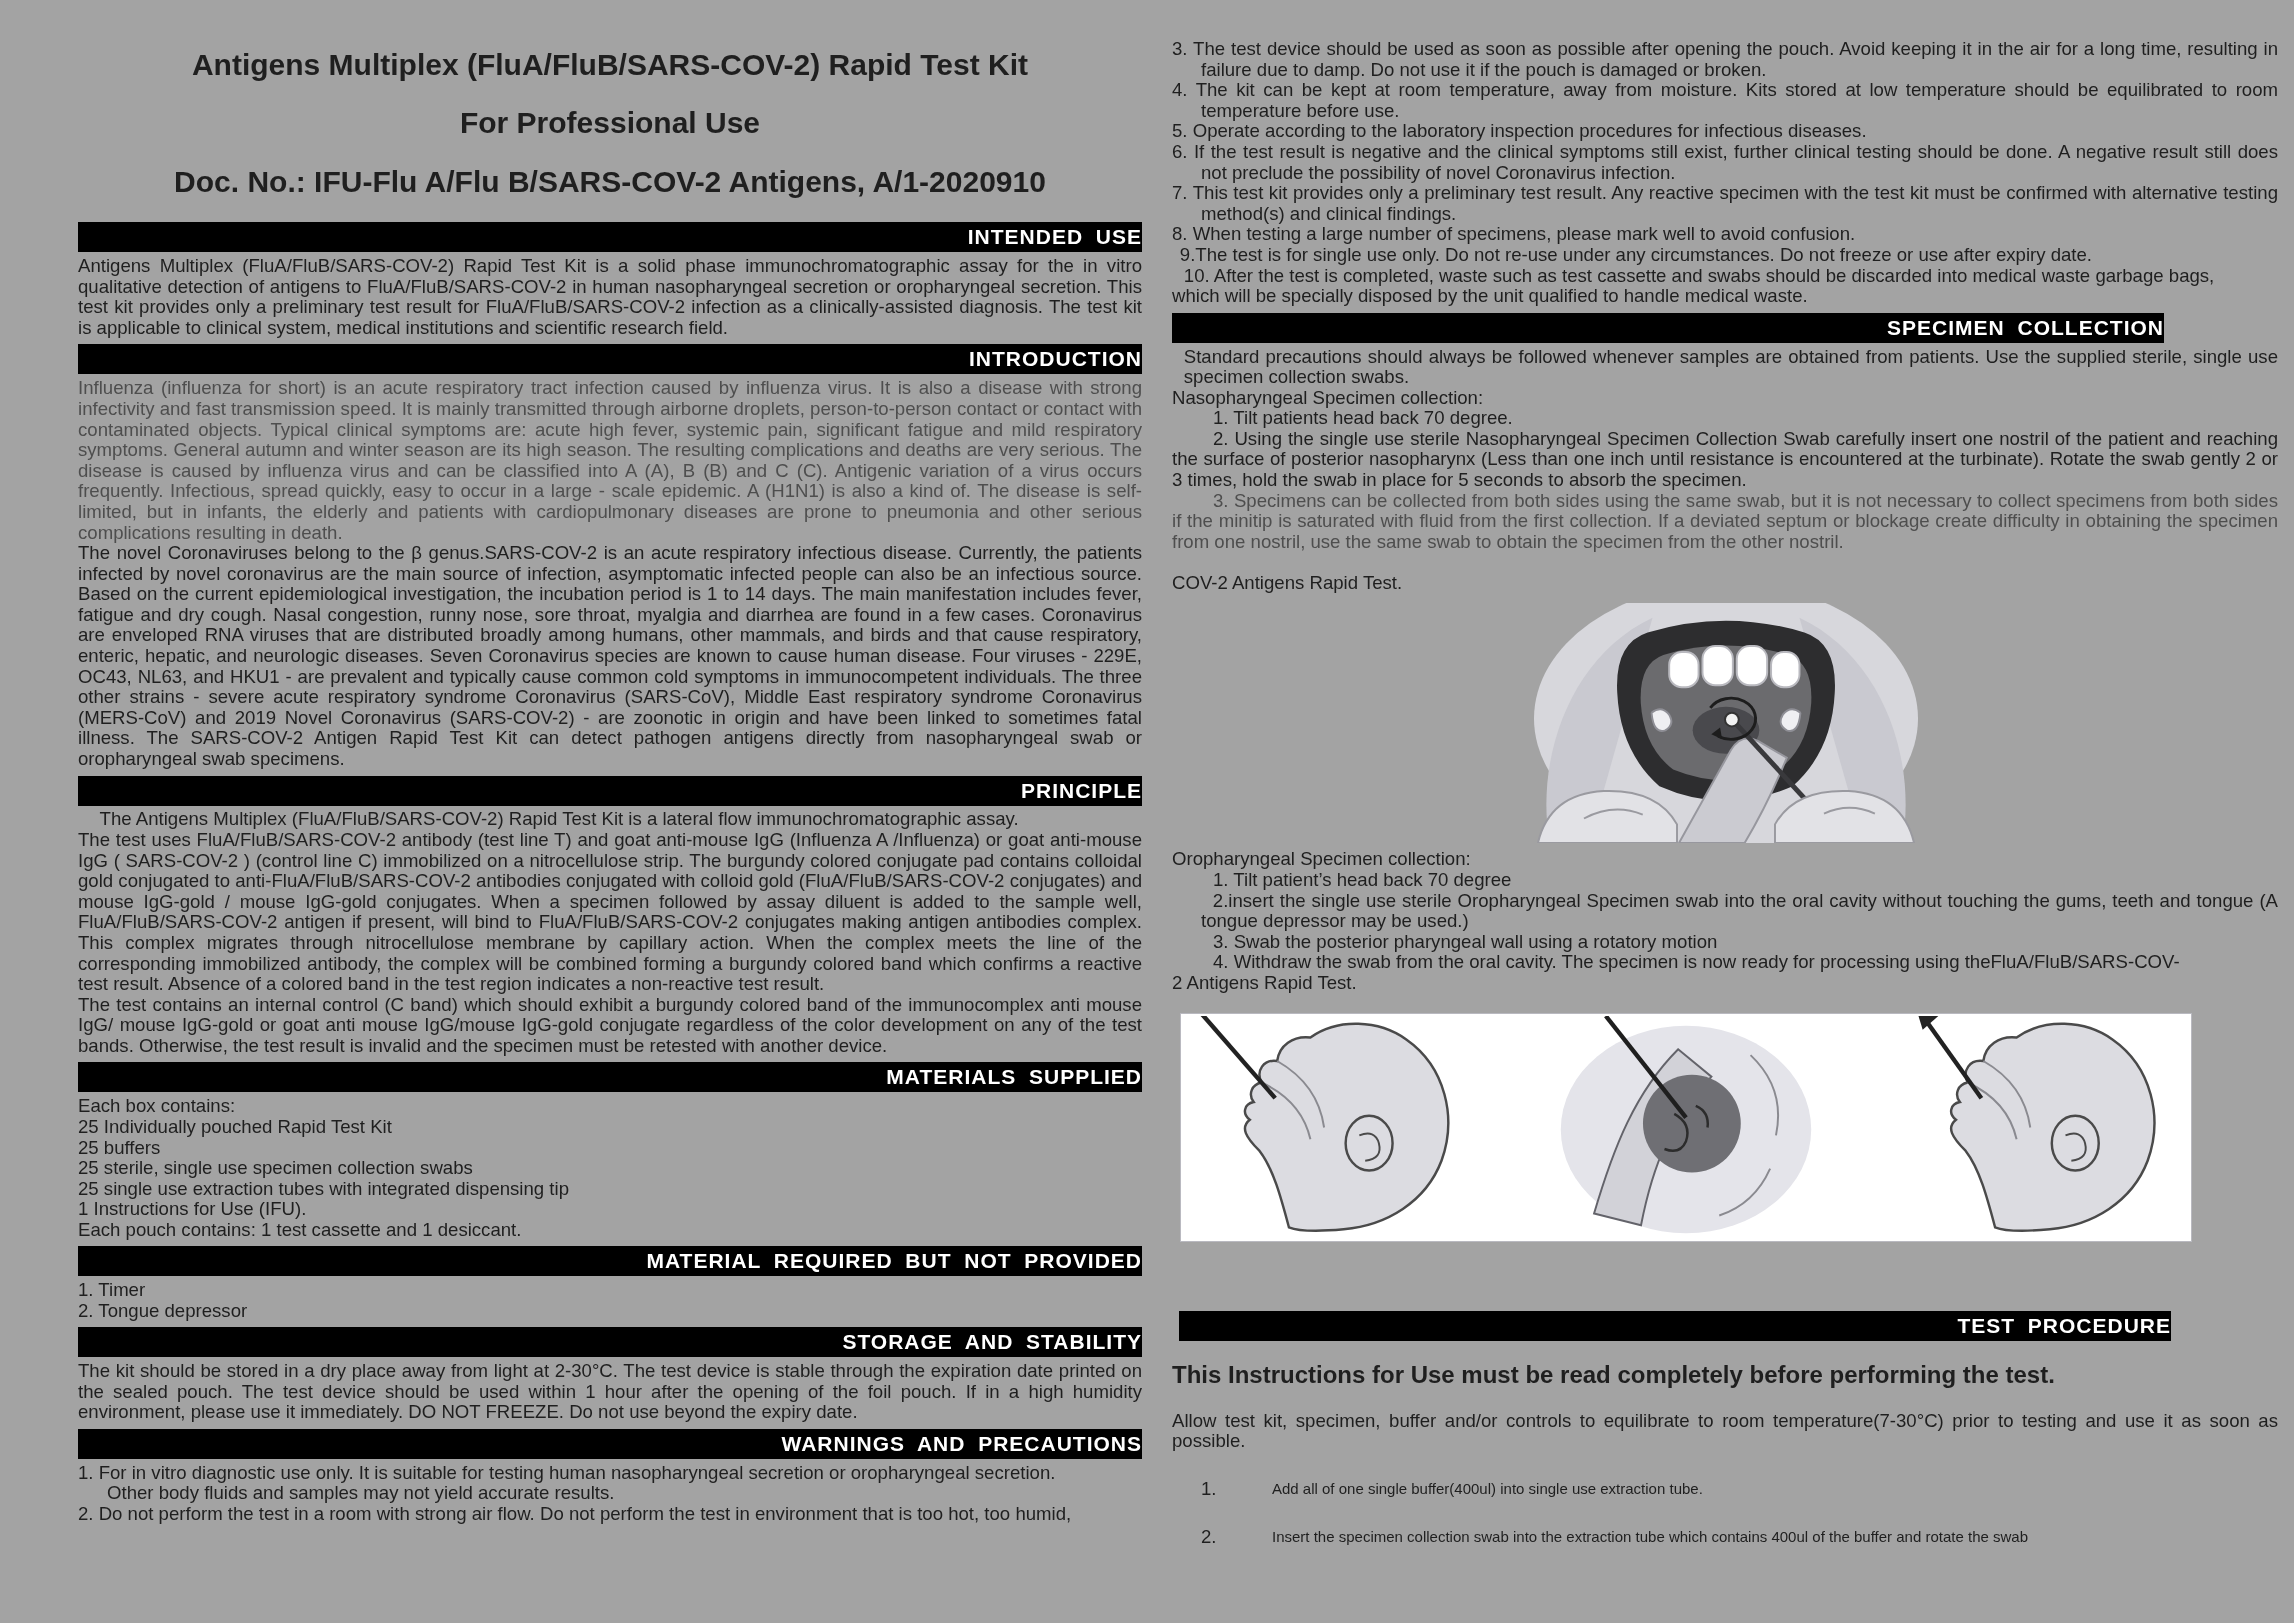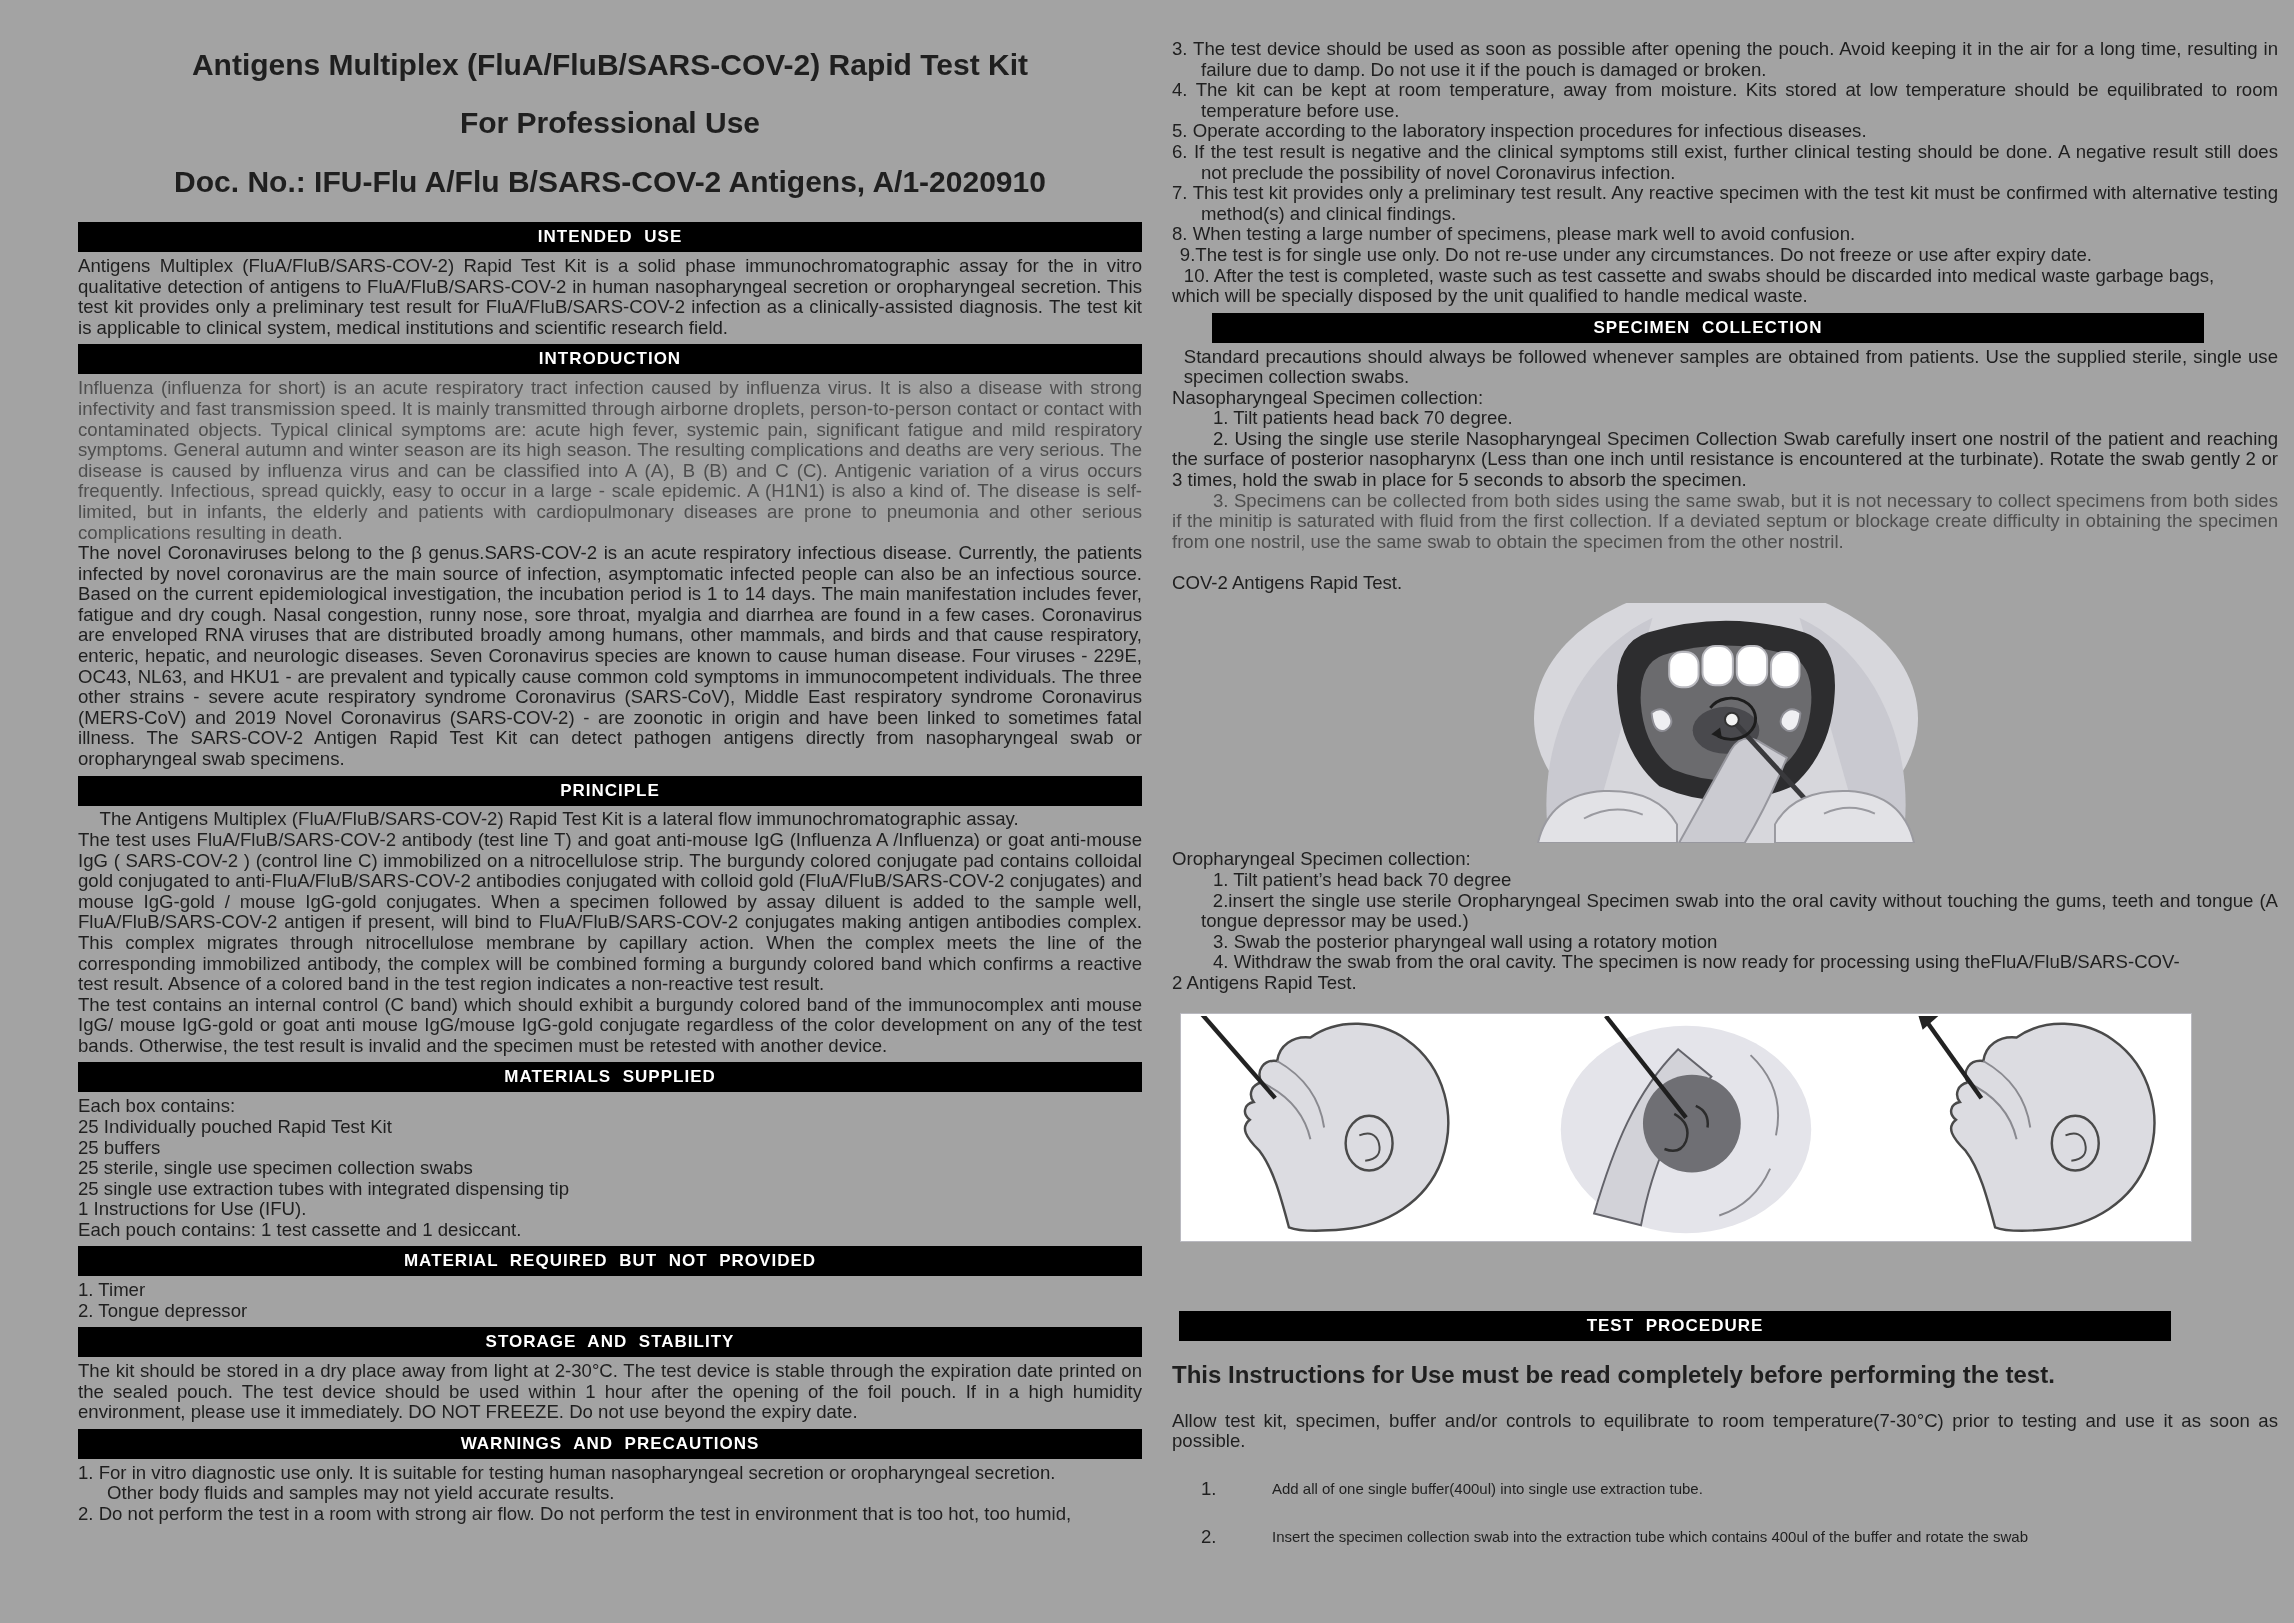--- a/index.html
+++ b/index.html
@@ -7,24 +7,24 @@
         font-family:"Liberation Sans","DejaVu Sans",sans-serif;color:#1f1f1f;}
   .col{position:absolute;top:39px;}
   .col-left{left:78px;width:1064px;}
   .col-right{left:1172px;width:1106px;}
 
   .title-line{font-weight:bold;font-size:30px;text-align:center;line-height:35px;}
   .t1{margin-top:7.8px;}
   .t2{margin-top:23.5px;}
   .t3{margin-top:23.5px;}
 
-  .bar{background:#000;color:#fff;font-weight:bold;font-size:17px;text-align:center;
+  .bar{background:#000;color:#fff;font-weight:bold;font-size:21px;text-align:right;
        height:30px;line-height:30px;letter-spacing:1px;word-spacing:5.9px;margin:5.9px 0 3.9px;}
   .bar.first{margin-top:23.5px;}
-  .bar.narrow{width:992px;margin-left:40px;}
+  .bar.narrow{width:992px;}
   .bar.tp{margin-left:7px;margin-top:69px;}
 
   p{margin:0;font-size:18.6px;line-height:20.6px;text-align:justify;}
   .dim{color:#4e4e4e;}
   .plain{text-align:left;}
   .hang{padding-left:29px;text-indent:-29px;}
   .cont-indent{padding-left:29px;}
   .small-pad{padding-left:7.8px;}
   .first-indent{text-indent:11.8px;}
   .ind42{text-indent:41px;}

